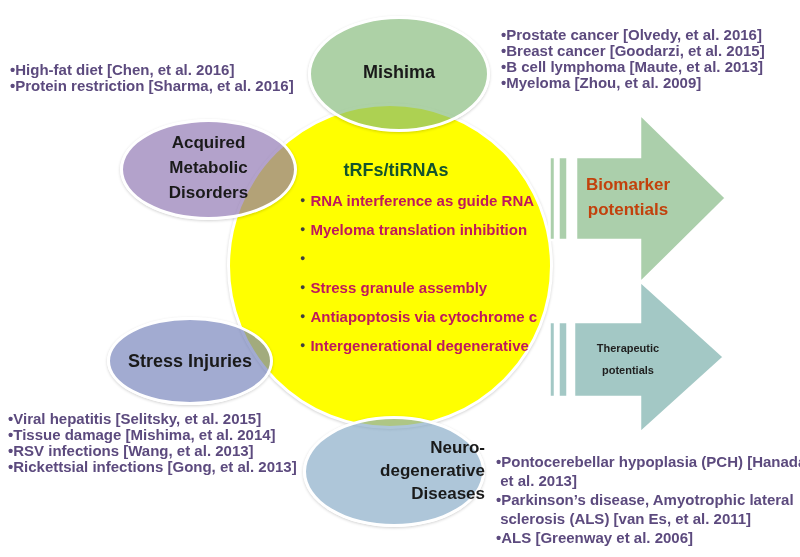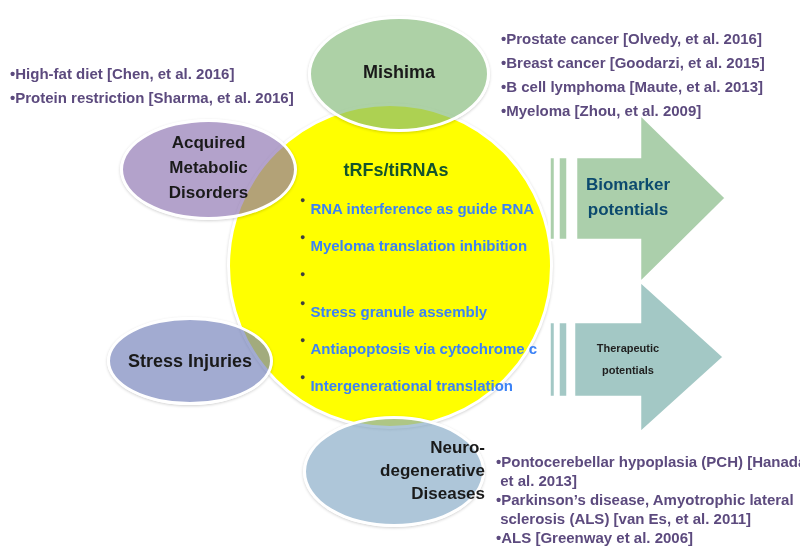--- a/index.html
+++ b/index.html
@@ -22,39 +22,39 @@
   .el-stress{left:107px;top:317px;width:166px;height:88px;background:rgba(117,129,187,.67);}
   .el-neuro{left:303px;top:416px;width:182px;height:111px;background:rgba(134,170,198,.67);}
   
   .arrows{position:absolute;left:0;top:0;width:800px;height:557px;z-index:3;}
   
   .label{position:absolute;z-index:4;color:#1a1a1a;text-align:center;white-space:pre-line;}
   .lab-cancers{left:308px;top:62px;width:182px;font-size:18px;}
   .lab-metabolic{left:120px;top:130px;width:177px;font-size:17px;line-height:25px;text-align:center;}
   .lab-stress{left:107px;top:351px;width:166px;font-size:18px;}
   .lab-neuro{left:303px;top:436px;width:182px;font-size:17px;line-height:23px;text-align:right;}
-  .lab-biomarker{left:576px;top:172px;width:104px;font-size:17px;line-height:25px;color:#0c4a6e;}
+  .lab-biomarker{left:576px;top:172px;width:104px;font-size:17px;line-height:25px;color:#c2410c;}
   .lab-therapeutic{left:576px;top:337px;width:104px;font-size:11px;line-height:22px;color:#1f1f1f;}
   .center-title{
     position:absolute;left:281px;top:160px;width:230px;z-index:4;
     text-align:center;font-size:18px;color:#14532d;
   }
   .center-bullets{
     position:absolute;left:300px;top:191px;width:252px;z-index:4;
     display:flex;flex-direction:column;gap:10px;
   }
   .bullet-item{display:flex;align-items:flex-start;}
   .bullet-item .dot{
     flex:0 0 auto;font-size:9px;line-height:19px;color:#3f3f3f;margin-right:5px;
   }
   .bullet-item .btxt{
-    font-size:15px;line-height:19px;color:#3b82f6;white-space:pre-line;margin-top:8px;
+    font-size:15px;line-height:19px;color:#be185d;white-space:pre-line;
   }
   .anno{
-    position:absolute;z-index:4;color:#5c4a7e;font-size:15px;line-height:24px;
+    position:absolute;z-index:4;color:#5c4a7e;font-size:15px;line-height:16px;
     white-space:pre;
   }
   .an-metabolic{left:10px;top:62px;}
   .an-cancers{left:501px;top:27px;}
   .an-stress{left:8px;top:411px;}
   .an-neuro{left:496px;top:452px;line-height:19px;}
 </style>
 </head>
 <body>
 
@@ -115,29 +115,33 @@
         <span class="btxt">Stress granule assembly</span>
       </div>
 
       <div class="bullet-item">
         <span class="dot">●</span>
         <span class="btxt">Antiapoptosis via cytochrome c</span>
       </div>
 
       <div class="bullet-item">
         <span class="dot">●</span>
-        <span class="btxt">Intergenerational translation</span>
+        <span class="btxt">Intergenerational degenerative</span>
       </div>
     </div>
 
   <div class="anno an-metabolic">•High-fat diet [Chen, et al. 2016]
 •Protein restriction [Sharma, et al. 2016]</div>
   <div class="anno an-cancers">•Prostate cancer [Olvedy, et al. 2016]
 •Breast cancer [Goodarzi, et al. 2015]
 •B cell lymphoma [Maute, et al. 2013]
 •Myeloma [Zhou, et al. 2009]</div>
+  <div class="anno an-stress">•Viral hepatitis [Selitsky, et al. 2015]
+•Tissue damage [Mishima, et al. 2014]
+•RSV infections [Wang, et al. 2013]
+•Rickettsial infections [Gong, et al. 2013]</div>
   <div class="anno an-neuro">•Pontocerebellar hypoplasia (PCH) [Hanada,
  et al. 2013]
 •Parkinson’s disease, Amyotrophic lateral
  sclerosis (ALS) [van Es, et al. 2011]
 •ALS [Greenway et al. 2006]</div>
 
 </div>
 
 </body></html>

